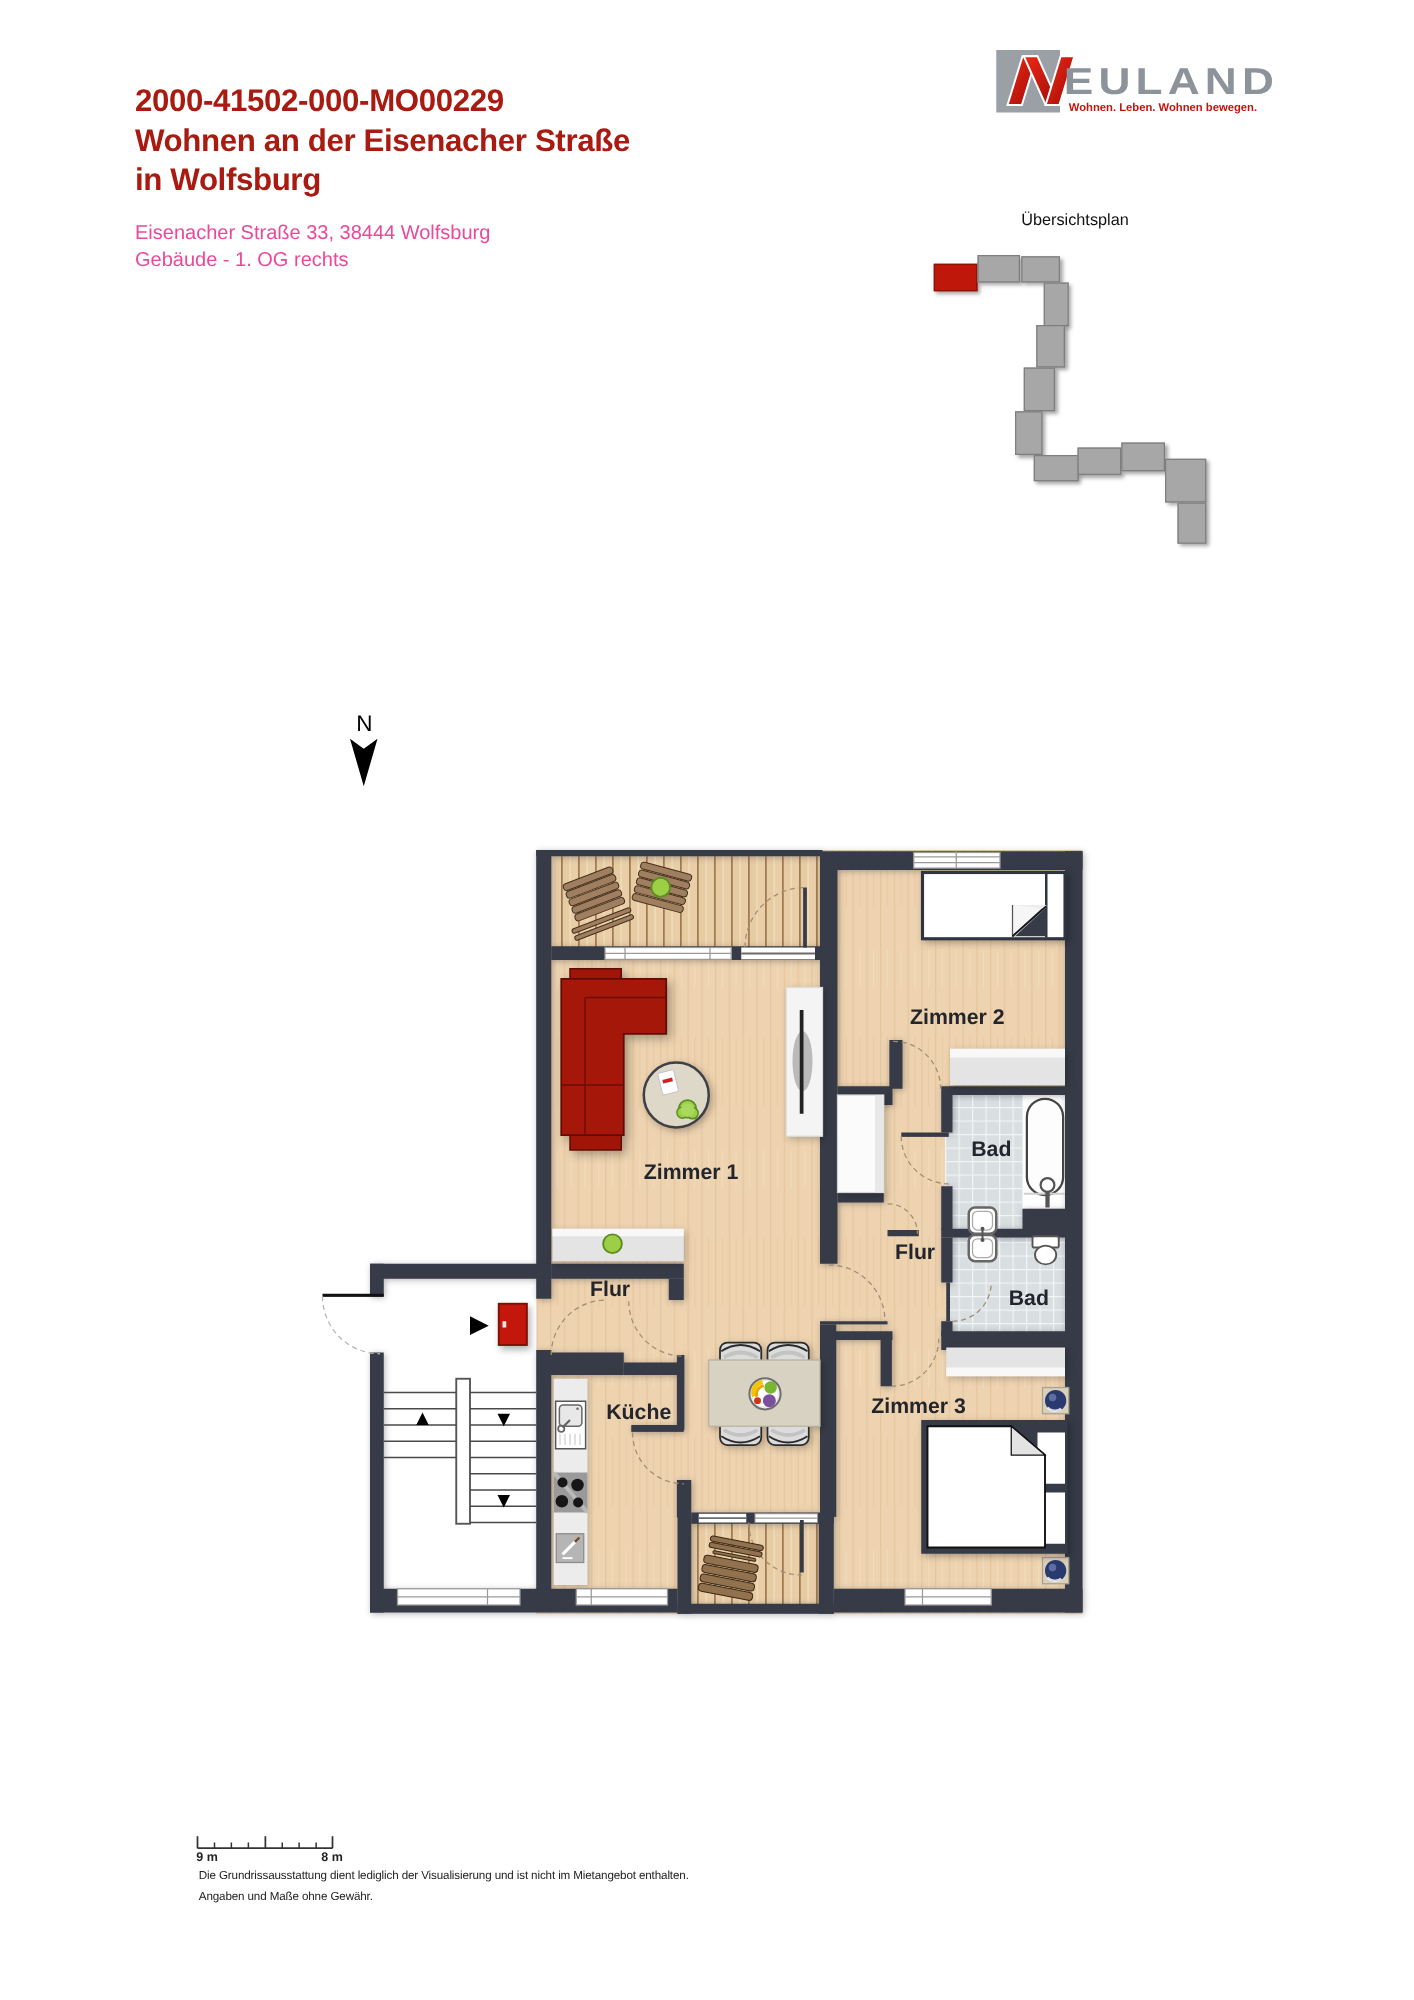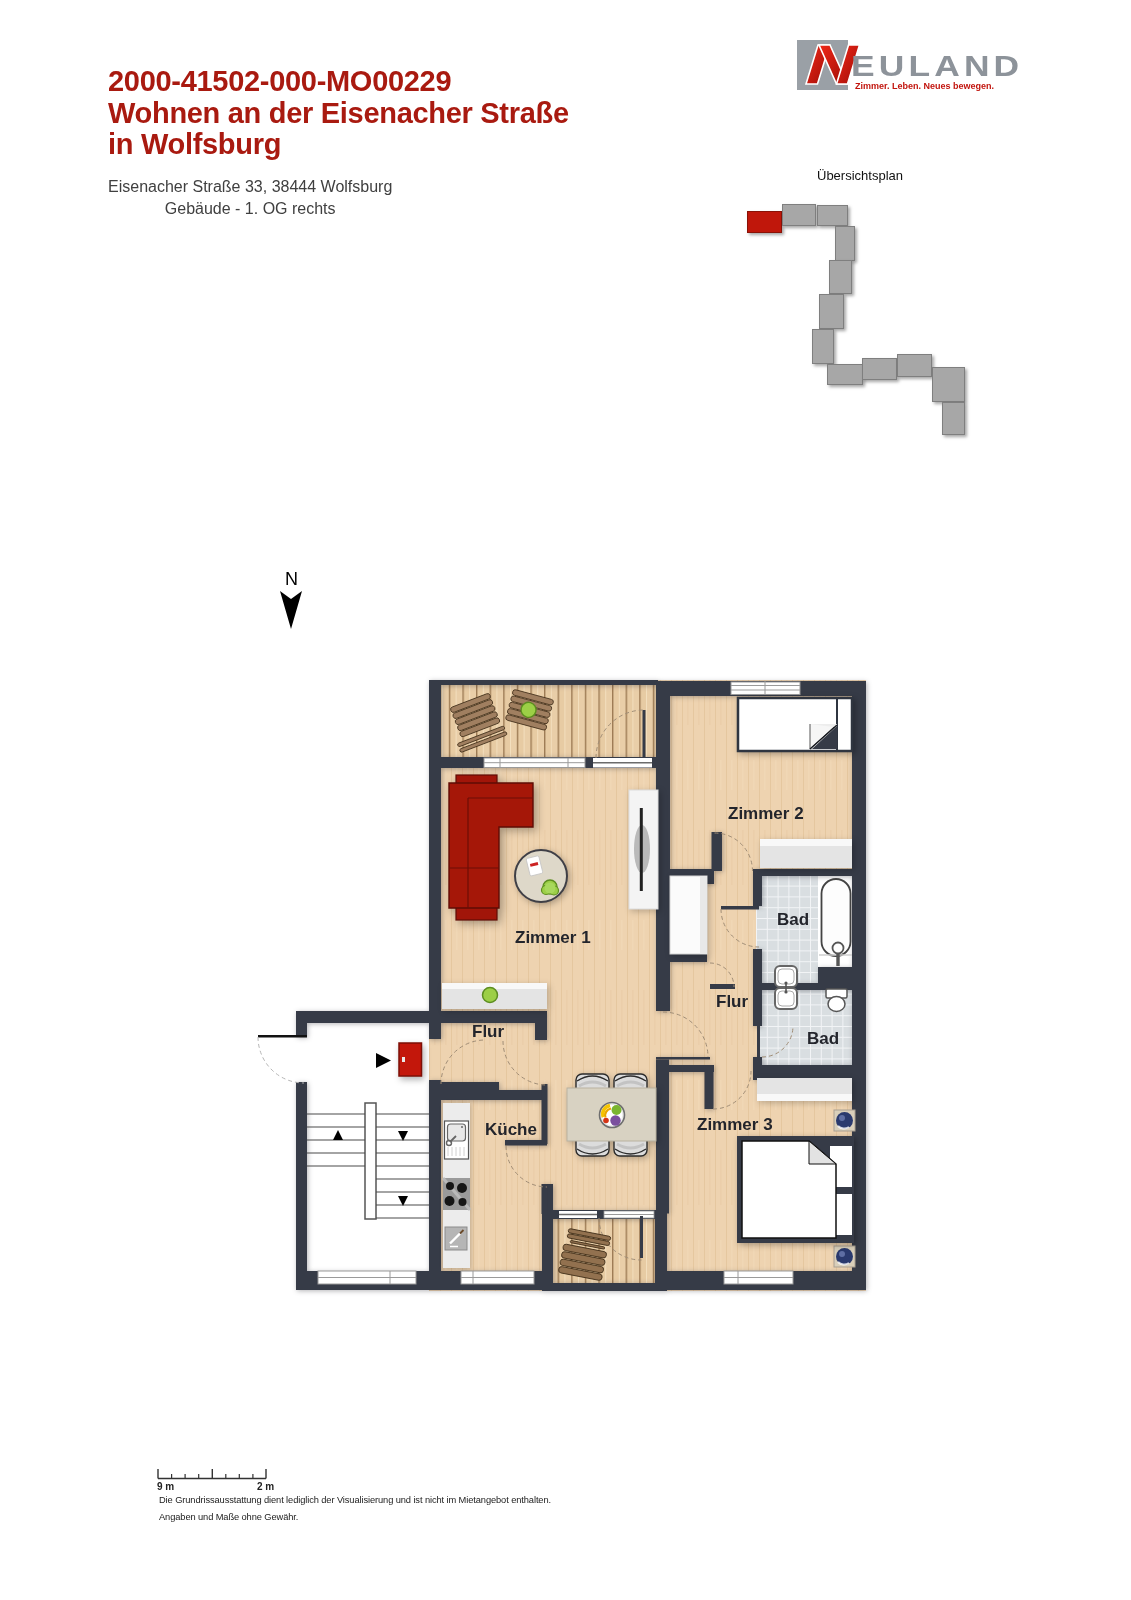--- a/index.html
+++ b/index.html
@@ -3,25 +3,25 @@
 <meta charset="utf-8">
 <style>
   html,body{margin:0;padding:0;}
   body{width:1131px;height:1600px;position:relative;background:#ffffff;
        font-family:"Liberation Sans", sans-serif;-webkit-font-smoothing:antialiased;}
   .abs{position:absolute;}
 </style>
 </head>
 <body>
 
-<div class="abs" style="left:108px;top:66px;font-weight:bold;font-size:29px;line-height:31.5px;color:#a91a10;letter-spacing:-0.3px;">
+<div class="abs" style="left:108px;top:66px;font-weight:bold;font-size:25px;line-height:31.5px;color:#a91a10;letter-spacing:-0.3px;">
 2000-41502-000-MO00229<br>Wohnen an der Eisenacher Straße<br>in Wolfsburg
 </div>
 
-<div class="abs" style="left:108px;top:176px;font-size:16px;line-height:22px;color:#404040;text-align:center;">
+<div class="abs" style="left:108px;top:176px;font-size:16px;line-height:22px;color:#ec4899;">
 Eisenacher Straße 33, 38444 Wolfsburg<br>Gebäude - 1. OG rechts
 </div>
 
 <div class="abs" style="left:797px;top:40px;width:51px;height:50px;background:#9aa0a6;"></div>
 
 <svg class="abs" style="left:795px;top:35px;" width="75" height="60" viewBox="0 0 75 60">
   <defs>
     <linearGradient id="lgN" x1="0" y1="0" x2="1" y2="1">
       <stop offset="0" stop-color="#f02818"></stop>
         <stop offset="1" stop-color="#9e0c06"></stop>
@@ -29,21 +29,21 @@
   </defs>
   <g fill="url(#lgN)" stroke="#ffffff" stroke-width="1.6">
     <path d="M11 49 L23 10 L34.5 10 L22.5 49 Z"></path>
     <path d="M24 10 L35 10 L52.5 49 L41.5 49 Z"></path>
     <path d="M41.5 49 L53.5 10 L64.5 10 L52.5 49 Z"></path>
   </g>
 </svg>
 
 <div class="abs" style="left:851px;top:51px;font-weight:bold;font-size:30px;line-height:30px;color:#8d939a;letter-spacing:3.5px;transform:scaleX(1.18);transform-origin:0 0;">EULAND</div>
 
-<div class="abs" style="left:855px;top:82px;font-weight:bold;font-size:9px;line-height:9px;color:#c2150e;">Zimmer. Leben. Neues bewegen.</div>
+<div class="abs" style="left:855px;top:82px;font-weight:bold;font-size:9px;line-height:9px;color:#c2150e;">Wohnen. Leben. Wohnen bewegen.</div>
 
 <div class="abs" style="left:817px;top:168px;font-size:13px;color:#111;">Übersichtsplan</div>
 
 <style>
  .blk{position:absolute;background:#a7a7a7;border:1px solid #7f7f7f;box-sizing:border-box;box-shadow:2px 2px 3px rgba(0,0,0,0.35);}
 </style>
 
 <div class="blk" style="left:747px;top:211px;width:35px;height:22px;background:#c0170b;border-color:#8a1207;"></div>
 
 <div class="blk" style="left:782px;top:204px;width:34px;height:22px;"></div>
@@ -493,18 +493,18 @@
 </g>
 </svg>
 
 <svg class="abs" style="left:150px;top:1460px;" width="130" height="25" viewBox="0 0 130 25">
   <path d="M8 18.5 H116" stroke="#333" stroke-width="1.4"></path>
   <path d="M8 9 V18.5 M62.3 9 V18.5 M116 9 V18.5" stroke="#333" stroke-width="1.4"></path>
   <path d="M21.6 14 V18.5 M35.1 14 V18.5 M48.7 14 V18.5 M75.8 14 V18.5 M89.3 14 V18.5 M102.9 14 V18.5" stroke="#333" stroke-width="1.2"></path>
 </svg>
 
 <div class="abs" style="left:157px;top:1481px;font-weight:bold;font-size:10px;color:#222;">9 m</div>
-<div class="abs" style="left:257px;top:1481px;font-weight:bold;font-size:10px;color:#222;">2 m</div>
+<div class="abs" style="left:257px;top:1481px;font-weight:bold;font-size:10px;color:#222;">8 m</div>
 
 <div class="abs" style="left:159px;top:1492px;font-weight:normal;font-size:9.3px;line-height:17px;color:#222;letter-spacing:-0.1px;">
 Die Grundrissausstattung dient lediglich der Visualisierung und ist nicht im Mietangebot enthalten.<br>
 Angaben und Maße ohne Gewähr.
 </div>
 
 </body></html>

